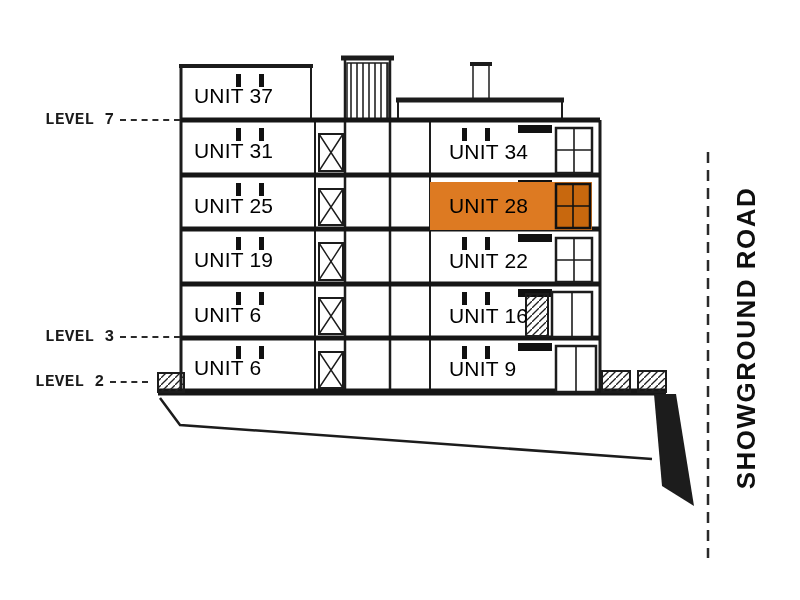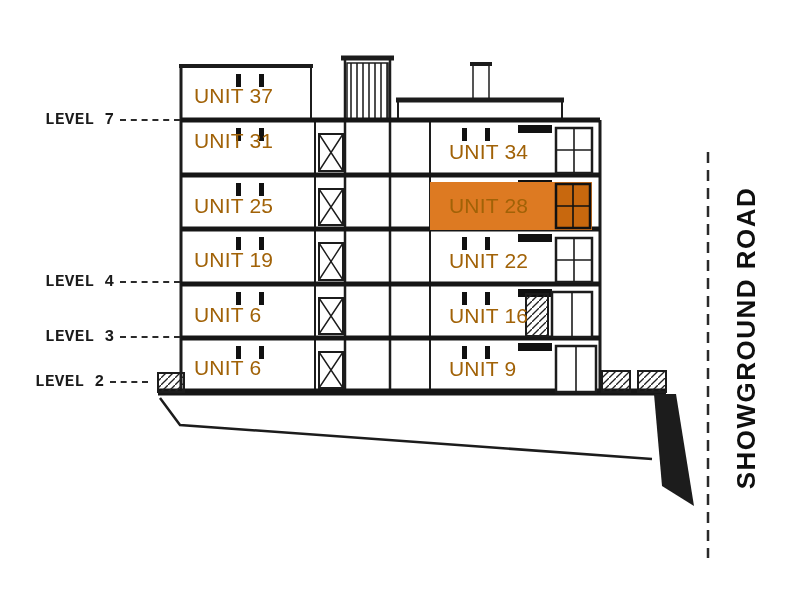--- a/index.html
+++ b/index.html
@@ -7,21 +7,21 @@
   .stage {
     position:relative; width:800px; height:600px; background:#ffffff; overflow:hidden;
   }
   .stage svg { position:absolute; left:0; top:0; }
   .lvl {
     position:absolute; display:flex; align-items:center; height:20px;
     color:#1b1b1b; font-size:16px; font-weight:600; letter-spacing:.3px; white-space:nowrap;font-family:Liberation Mono, monospace;
   }
   .lvl .dash { flex:1; border-top:2px dashed #2a2a2a; margin-left:6px; }
   .unit {
-    position:absolute; font-size:21px; color:#a16207; letter-spacing:.2px;
+    position:absolute; font-size:21px; color:#000000; letter-spacing:.2px;
     font-weight:500; white-space:nowrap;
   }
   .road-label {
     position:absolute; left:746px; top:338px;
     transform:translate(-50%,-50%) rotate(-90deg);
     font-size:26px; font-weight:700; letter-spacing:1.5px; color:#0f0f0f; white-space:nowrap;
   }
 </style>
 </head>
 <body>
@@ -135,35 +135,31 @@
       <path d="M654 394 L676 394 L694 506 L662 486 Z" fill="#1c1c1c"></path>
     </g>
 
     <path d="M708 152 V558" stroke="#2a2a2a" stroke-width="2.5" stroke-dasharray="11 7" fill="none"></path>
   </svg>
 
   <div class="lvl" style="left:45px; top:110px; width:135px">
     <span>LEVEL 7</span>
     <span class="dash"></span>
   </div>
-  <div class="lvl" style="left:45px; top:272px; width:135px">
-    <span>LEVEL 4</span>
-    <span class="dash"></span>
-  </div>
   <div class="lvl" style="left:45px; top:327px; width:135px">
     <span>LEVEL 3</span>
     <span class="dash"></span>
   </div>
   <div class="lvl" style="left:35px; top:372px; width:113px">
     <span>LEVEL 2</span>
     <span class="dash"></span>
   </div>
 
   <div class="unit" style="left:194px; top:84px">UNIT 37</div>
-  <div class="unit" style="left:194px; top:129px">UNIT 31</div>
+  <div class="unit" style="left:194px; top:139px">UNIT 31</div>
   <div class="unit" style="left:194px; top:194px">UNIT 25</div>
   <div class="unit" style="left:194px; top:248px">UNIT 19</div>
   <div class="unit" style="left:194px; top:303px">UNIT 6</div>
   <div class="unit" style="left:194px; top:356px">UNIT 6</div>
 
   <div class="unit" style="left:449px; top:140px">UNIT 34</div>
   <div class="unit" style="left:449px; top:194px">UNIT 28</div>
   <div class="unit" style="left:449px; top:249px">UNIT 22</div>
   <div class="unit" style="left:449px; top:304px">UNIT 16</div>
   <div class="unit" style="left:449px; top:357px">UNIT 9</div>

